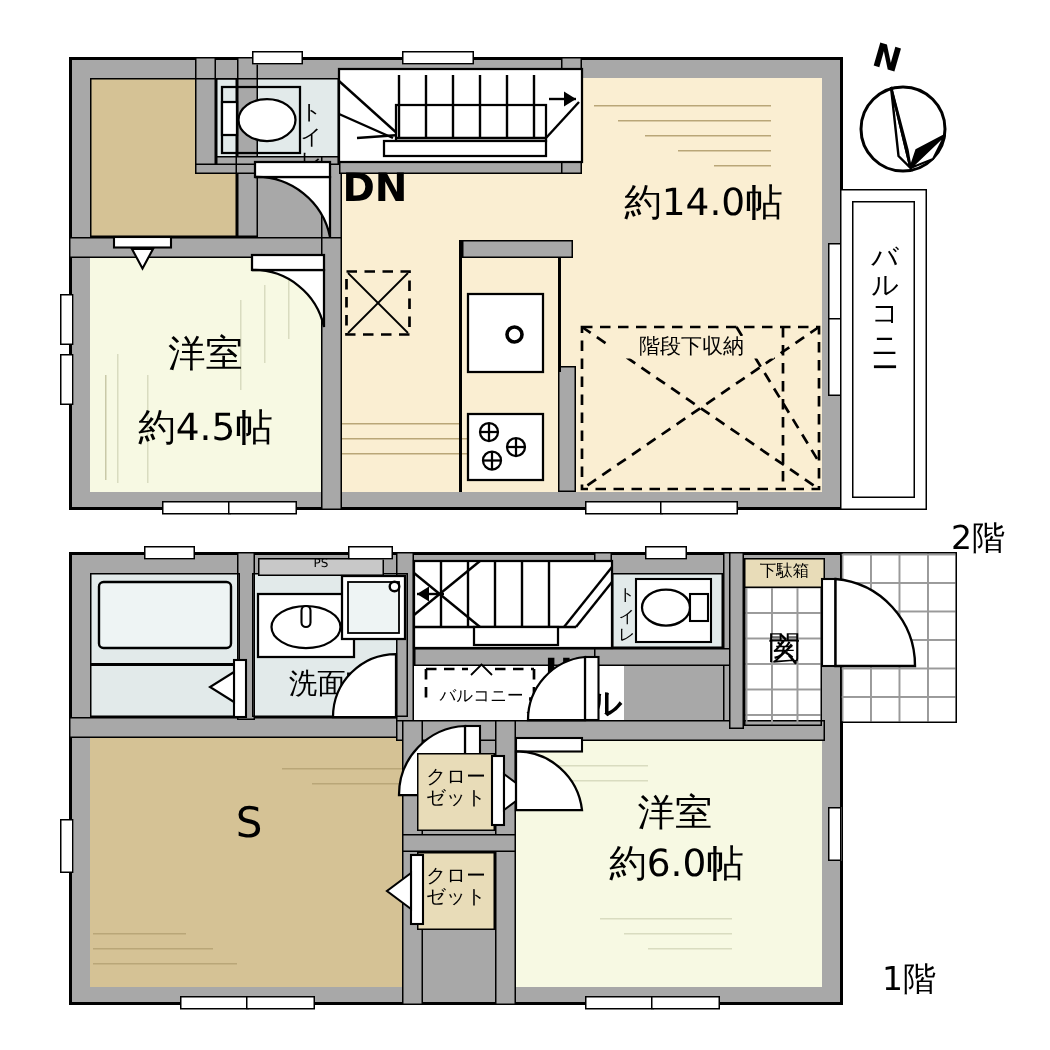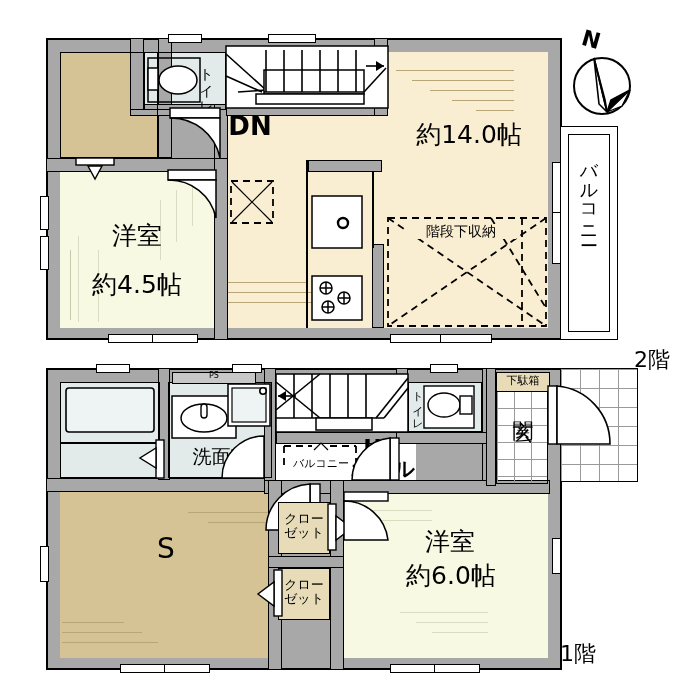--- a/index.html
+++ b/index.html
@@ -412,16 +412,16 @@
 
     <svg class="abs" style="left:344px;top:142px;width:52px;height:52px;">
       <rect x="0" y="0" width="44" height="9" fill="#fff" stroke="#000" stroke-width="1.4"></rect>
       <path d="M0,9 A44,44 0 0 1 44,48 L0,48 Z" fill="#fff" stroke="#000" stroke-width="1.5"></path>
     </svg>
 
     <div class="abs win" style="left:552px;top:188px;width:9px;height:36px;"></div>
     <div class="abs win" style="left:390px;top:314px;width:46px;height:9px;"></div>
     <div class="abs win" style="left:434px;top:314px;width:46px;height:9px;"></div>
 
-    <div class="lbl" style="left:560px;top:292px;width:64px;font-size:22px;text-align:left;">1階</div>
+    <div class="lbl" style="left:560px;top:292px;width:64px;font-size:22px;text-align:right;">1階</div>
   </div>
 
 </div>
 
 </body></html>

